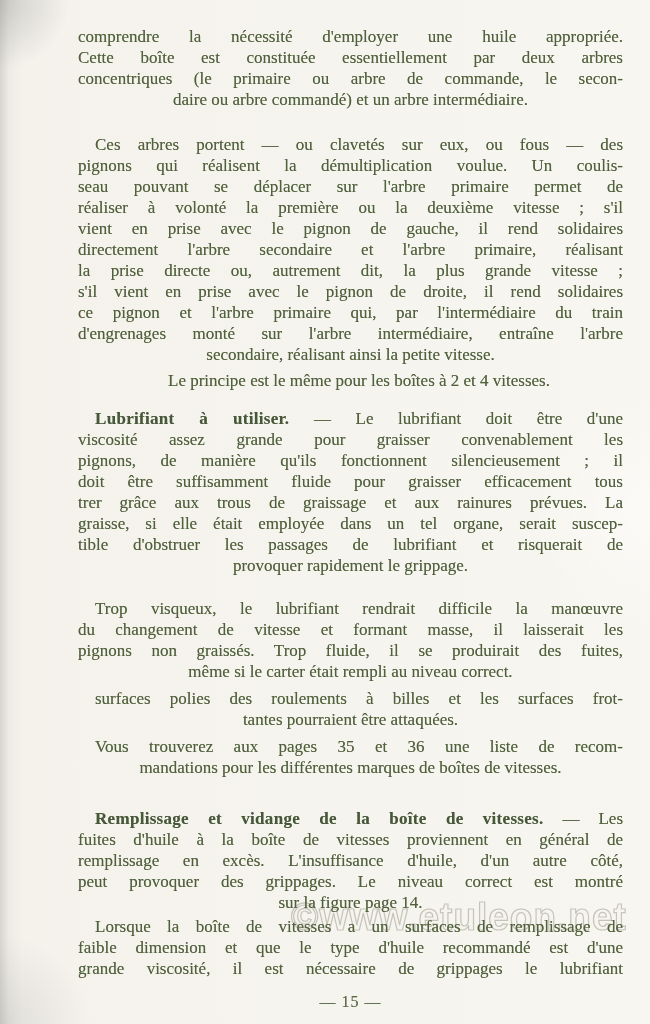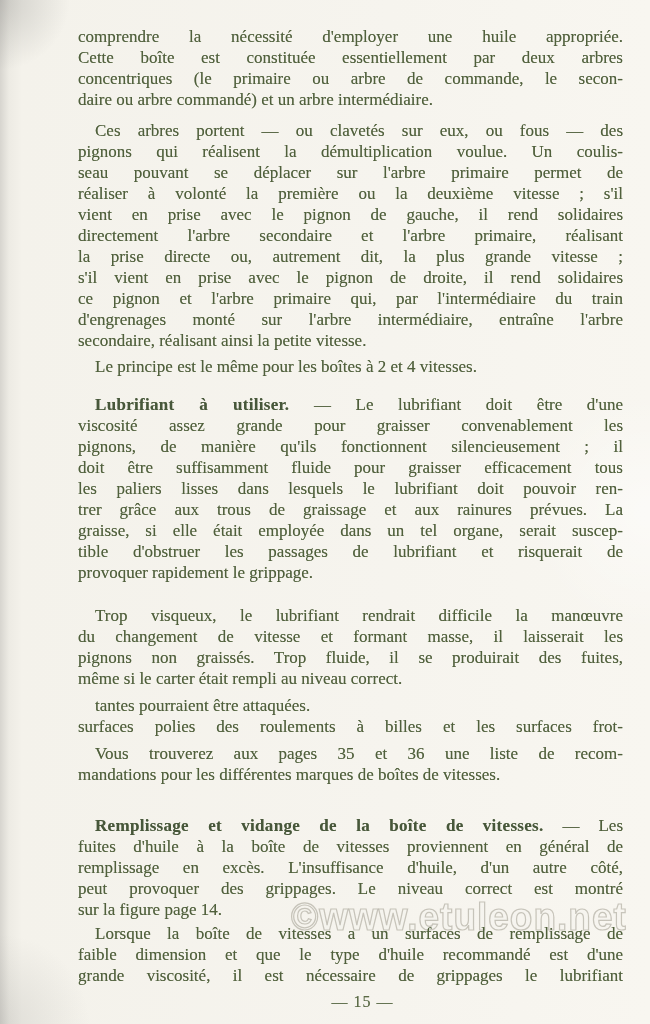--- a/index.html
+++ b/index.html
@@ -20,30 +20,30 @@
     position:absolute;
     left:78px; top:26px; width:545px;
     color:#50603c;
     font-size:17px;
     line-height:21px;
     text-shadow:0 0 0.5px rgba(80,96,60,0.55);
   }
 
   .para { margin:0; }
   
-  .para:nth-child(2) { margin-top:10px; }
+  .para:nth-child(2) { margin-top:24px; }
   .para:nth-child(3) { margin-top:5px; }
   .para:nth-child(4) { margin-top:17px; }
   .para:nth-child(5) { margin-top:22px; }
   .para:nth-child(6) { margin-top:6px; }
   .para:nth-child(7) { margin-top:6px; }
   .para:nth-child(8) { margin-top:30px; }
   .para:nth-child(9) { margin-top:3px; }
 
-  .line { white-space:normal; }
+  .line { white-space:normal;text-align:center; }
   .line.just { text-align:justify; text-align-last:justify; }
   .para.indent .line:first-child { text-indent:17px; }
 
   .lead {
     font-weight:bold;
     letter-spacing:0.3px;
     color:#47573a;
   }
 
   .watermark {
@@ -55,21 +55,21 @@
     letter-spacing:1px;
     white-space:nowrap;
     color:rgba(246,244,238,0.18);
     -webkit-text-stroke:1.2px rgba(152,147,133,0.5);
     transform:scaleY(1.04);
     pointer-events:none;
   }
 
   .footer {
     position:absolute;
-    left:90px; top:993px; width:545px;
+    left:78px; top:993px; width:545px;
     text-align:center;
     color:#5a6a45;
     font-size:16px;
     letter-spacing:1px;
     text-shadow:0 0 0.5px rgba(80,96,60,0.5);
   }
 </style>
 </head>
 <body>
 
@@ -96,35 +96,34 @@
         <div class="line">secondaire, réalisant ainsi la petite vitesse.</div>
       </div>
       <div class="para indent">
         <div class="line">Le principe est le même pour les boîtes à 2 et 4 vitesses.</div>
       </div>
       <div class="para indent">
         <div class="line just"><span class="lead">Lubrifiant à utiliser.</span> — Le lubrifiant doit être d'une</div>
         <div class="line just">viscosité assez grande pour graisser convenablement les</div>
         <div class="line just">pignons, de manière qu'ils fonctionnent silencieusement ; il</div>
         <div class="line just">doit être suffisamment fluide pour graisser efficacement tous</div>
-        <div class="line just">les paliers lisses dans lesquels le lubrifiant doit pouvoir ren-</div>
         <div class="line just">trer grâce aux trous de graissage et aux rainures prévues. La</div>
         <div class="line just">graisse, si elle était employée dans un tel organe, serait suscep-</div>
         <div class="line just">tible d'obstruer les passages de lubrifiant et risquerait de</div>
         <div class="line">provoquer rapidement le grippage.</div>
       </div>
       <div class="para indent">
         <div class="line just">Trop visqueux, le lubrifiant rendrait difficile la manœuvre</div>
         <div class="line just">du changement de vitesse et formant masse, il laisserait les</div>
         <div class="line just">pignons non graissés. Trop fluide, il se produirait des fuites,</div>
         <div class="line">même si le carter était rempli au niveau correct.</div>
       </div>
       <div class="para indent">
+        <div class="line just">surfaces polies des roulements à billes et les surfaces frot-</div>
         <div class="line">tantes pourraient être attaquées.</div>
-        <div class="line just">surfaces polies des roulements à billes et les surfaces frot-</div>
       </div>
       <div class="para indent">
         <div class="line just">Vous trouverez aux pages 35 et 36 une liste de recom-</div>
         <div class="line">mandations pour les différentes marques de boîtes de vitesses.</div>
       </div>
       <div class="para indent">
         <div class="line just"><span class="lead">Remplissage et vidange de la boîte de vitesses.</span> — Les</div>
         <div class="line just">fuites d'huile à la boîte de vitesses proviennent en général de</div>
         <div class="line just">remplissage en excès. L'insuffisance d'huile, d'un autre côté,</div>
         <div class="line just">peut provoquer des grippages. Le niveau correct est montré</div>

